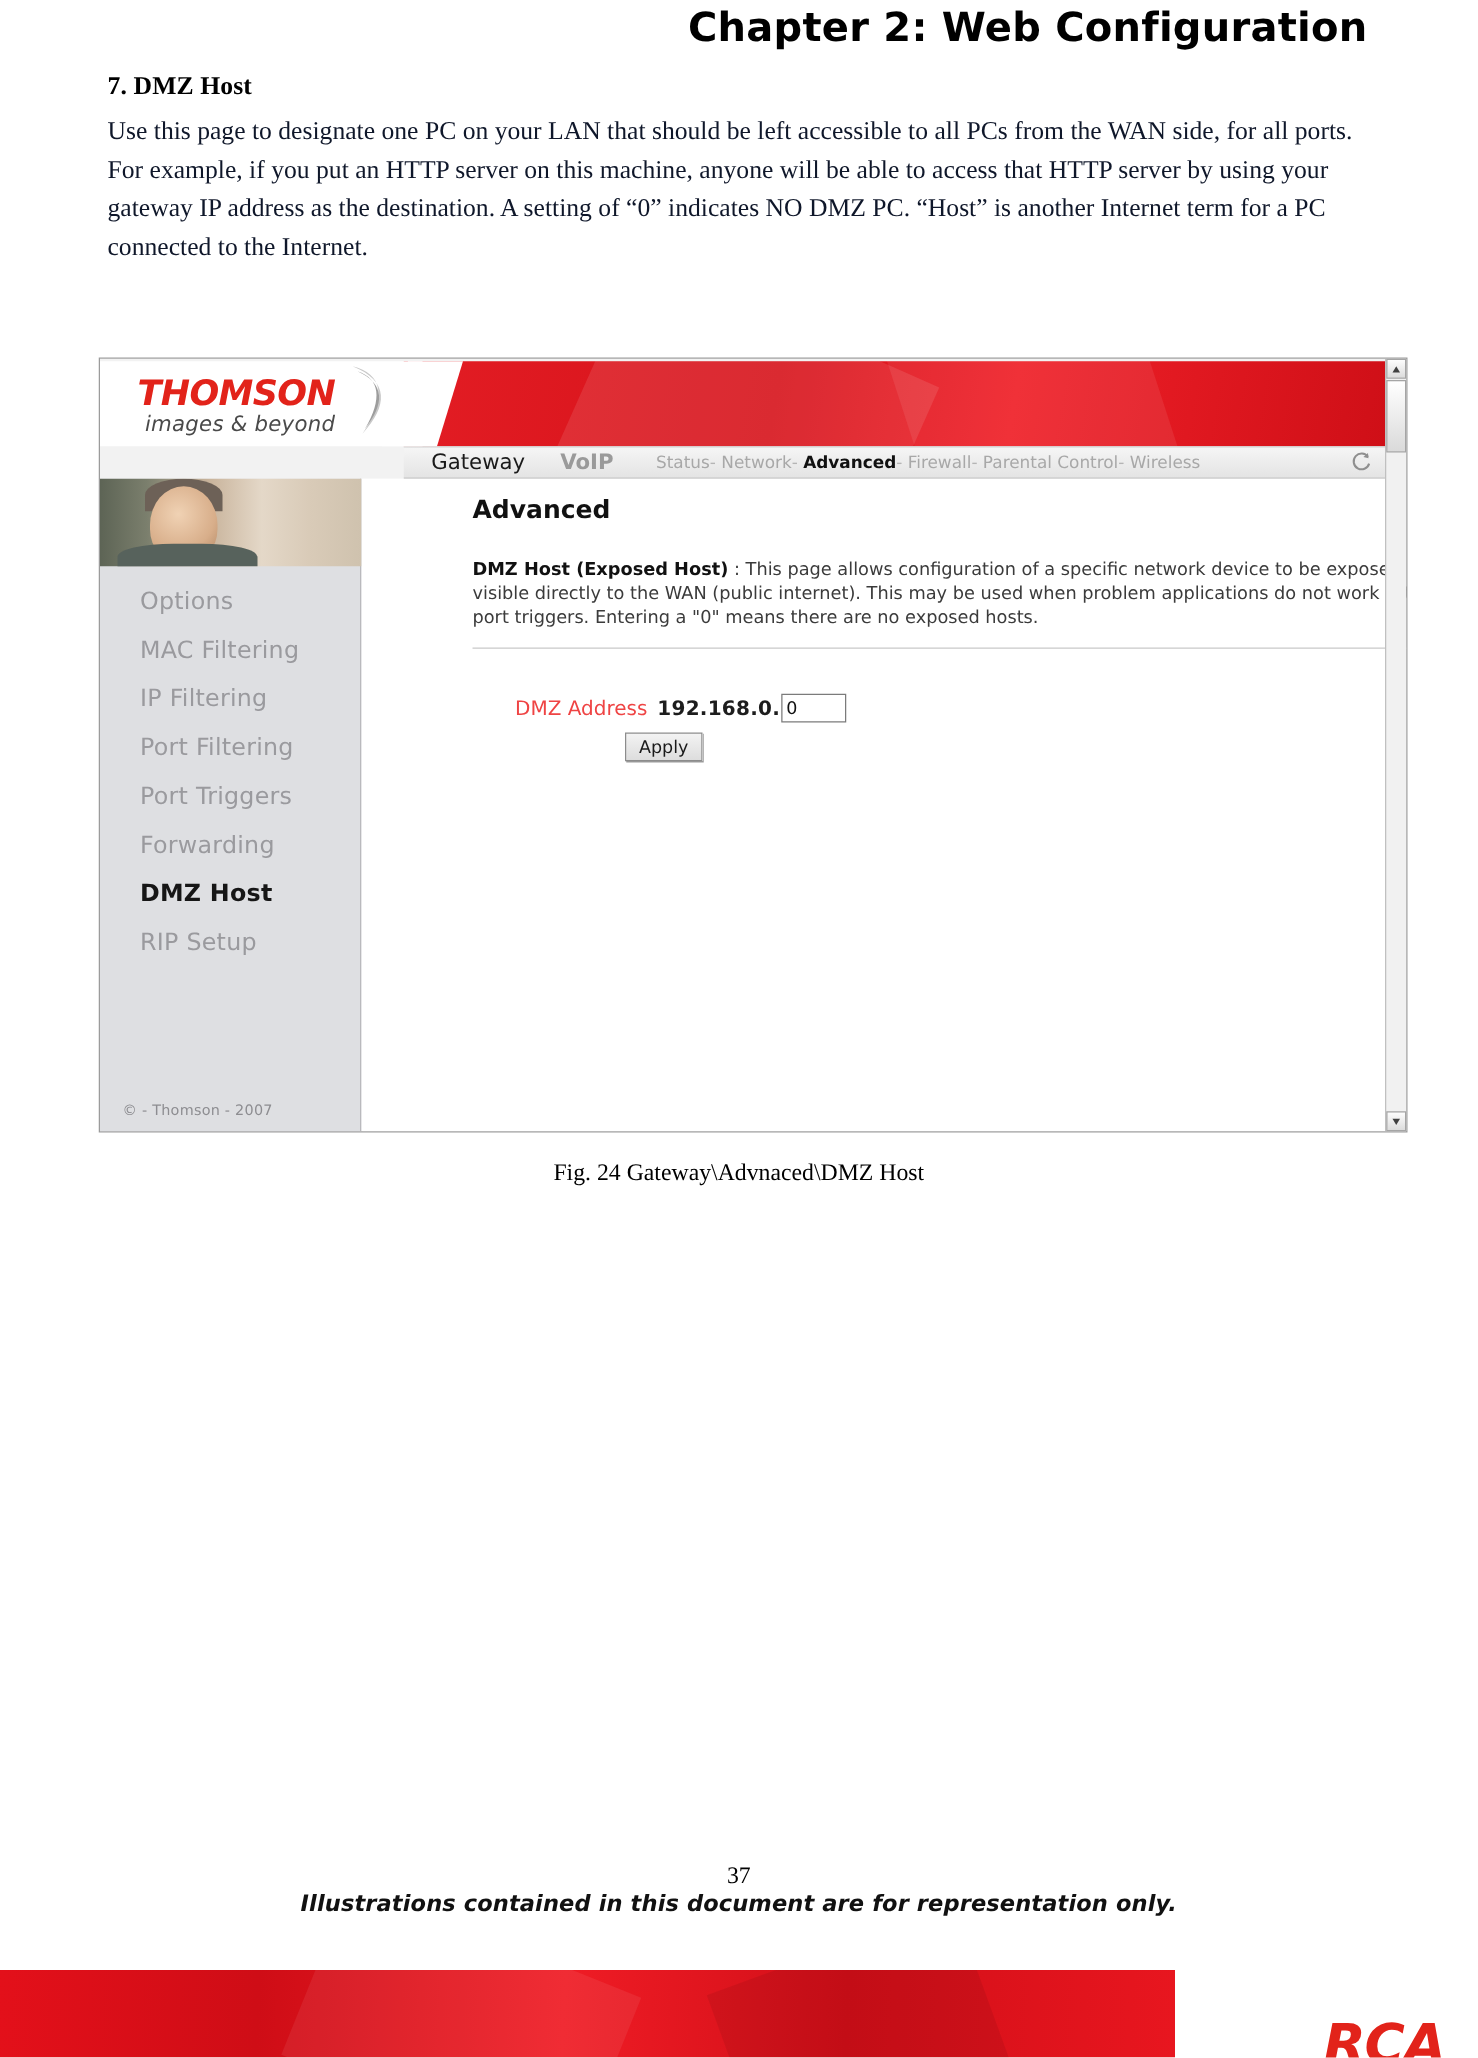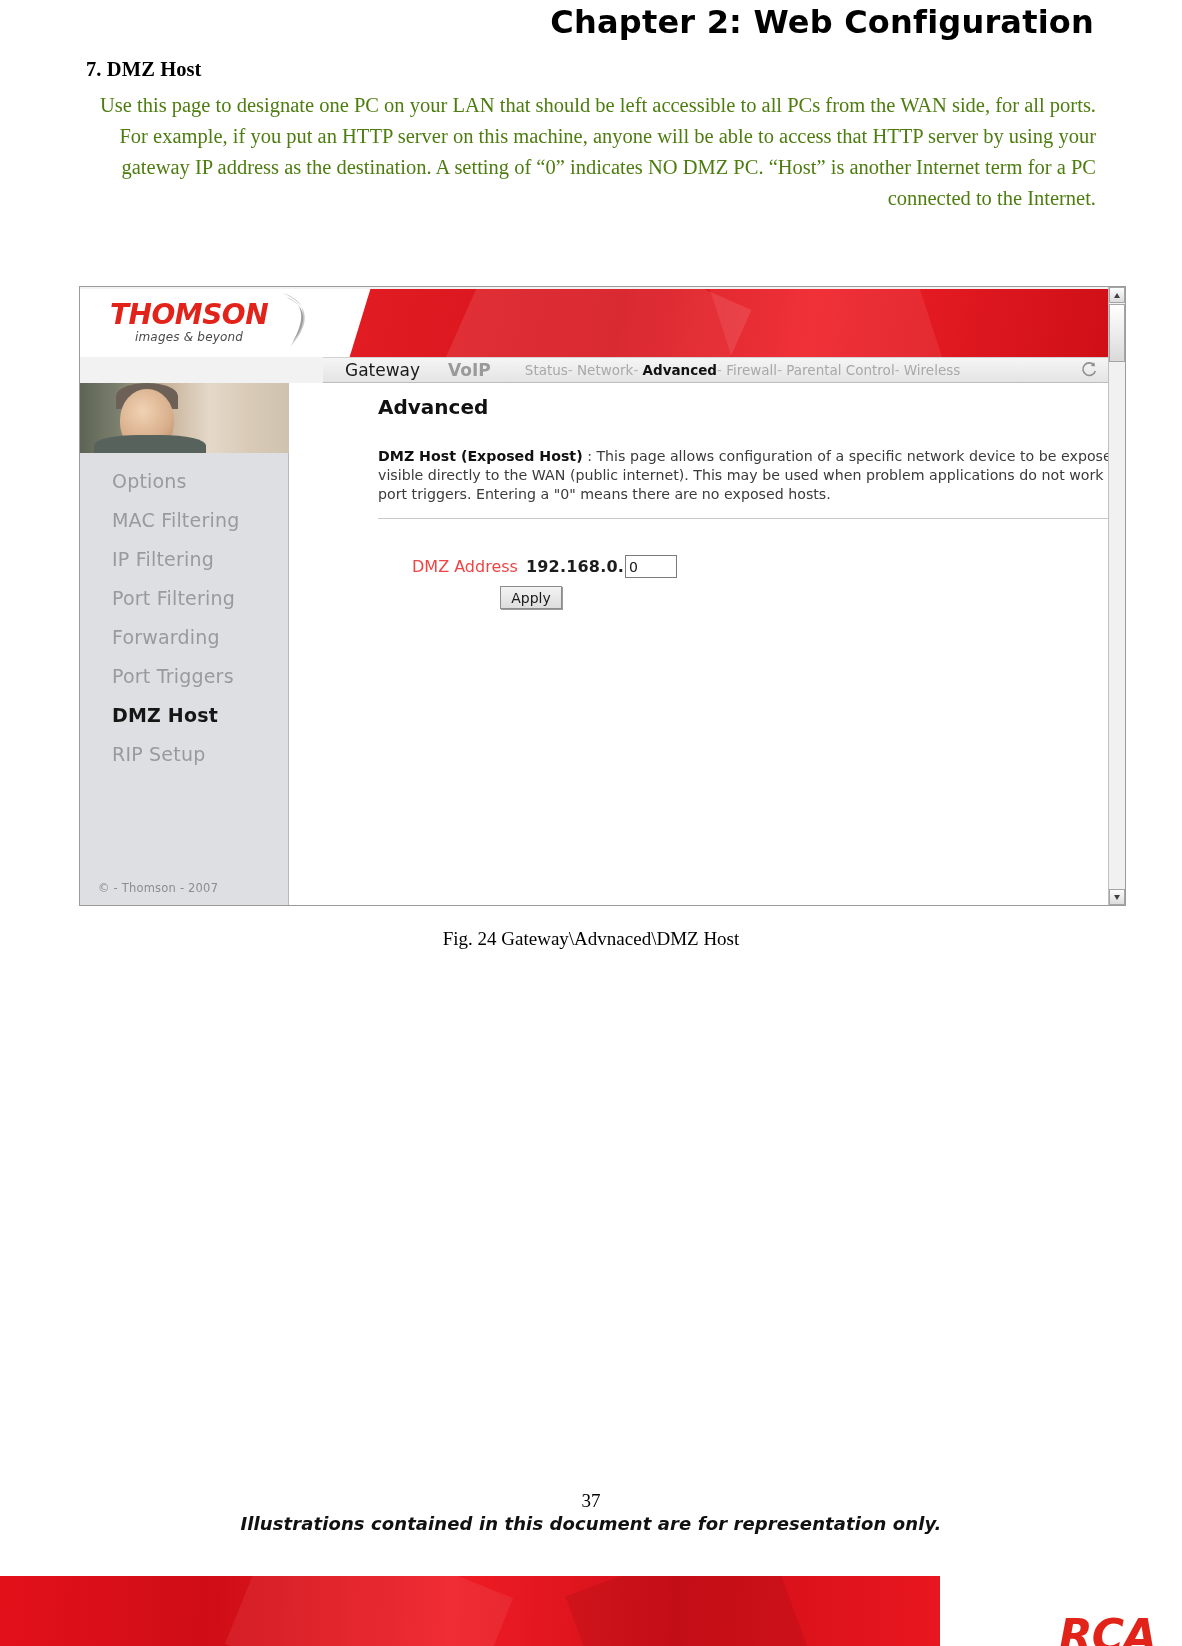--- a/index.html
+++ b/index.html
@@ -30,22 +30,22 @@
 
   
   .doc-body { position:absolute; top:58px; left:86px; width:1010px; }
   .sec-title {
     font-family:"Liberation Serif", serif;
     font-weight:bold; font-size:20.5px; color:#000;
     margin:0 0 9px 0; letter-spacing:0.1px;
   }
   .sec-para {
     font-family:"Liberation Serif", serif;
-    font-size:20.5px; color:#4d7c0f; line-height:31px; margin:0;
-    text-align:right;
+    font-size:20.5px; color:#0f172a; line-height:31px; margin:0;
+    text-align:left;
   }
 
   
   .shot {
     position:absolute; left:79px; top:286px;
     width:1047px; height:620px;
     background:#ffffff;
     border:1px solid #9b9b9b;
     box-shadow:0 0 0 1px #ffffff inset;
     overflow:hidden;
@@ -110,22 +110,22 @@
     background:#ffffff; transform:skewX(-17deg);
   }
   .logo-wrap { position:absolute; left:30px; top:14px; z-index:6; }
   .logo-thomson {
     font-family:"DejaVu Sans", sans-serif;
     font-size:28px; font-weight:bold; font-style:italic;
     color:#e2231a; letter-spacing:-0.5px; line-height:28px;
   }
   .logo-tagline {
     font-family:"DejaVu Sans", sans-serif;
-    font-size:12px; font-style:italic; color:#4a4a4a;
-    text-align:center; margin-top:1px; letter-spacing:0.2px;
+    font-size:17px; font-style:italic; color:#4a4a4a;
+    text-align:right; margin-top:1px; letter-spacing:0.2px;
   }
   .logo-swoosh {
     position:absolute; left:196px; top:4px; width:40px; height:58px; z-index:6;
   }
 
   
   .ui-nav {
     position:absolute; left:243px; top:70px; right:17px; height:26px;
     background:linear-gradient(#f5f5f5,#e4e4e4);
     border-top:1px solid #d2d2d2; border-bottom:1px solid #bdbdbd;
@@ -320,22 +320,22 @@
       <div class="side-photo">
         <div class="hair"></div>
         <div class="face"></div>
         <div class="shirt"></div>
       </div>
       <div class="side-list">
         <div class="side-item">Options</div>
         <div class="side-item">MAC Filtering</div>
         <div class="side-item">IP Filtering</div>
         <div class="side-item">Port Filtering</div>
+        <div class="side-item">Port Triggers</div>
         <div class="side-item">Forwarding</div>
-        <div class="side-item">Port Triggers</div>
         <div class="side-item active">DMZ Host</div>
         <div class="side-item">RIP Setup</div>
       </div>
       <div class="side-copy">© - Thomson - 2007</div>
     </div>
 
     <div class="ui-main">
       <div class="main-h1">Advanced</div>
 
       <div class="desc">

